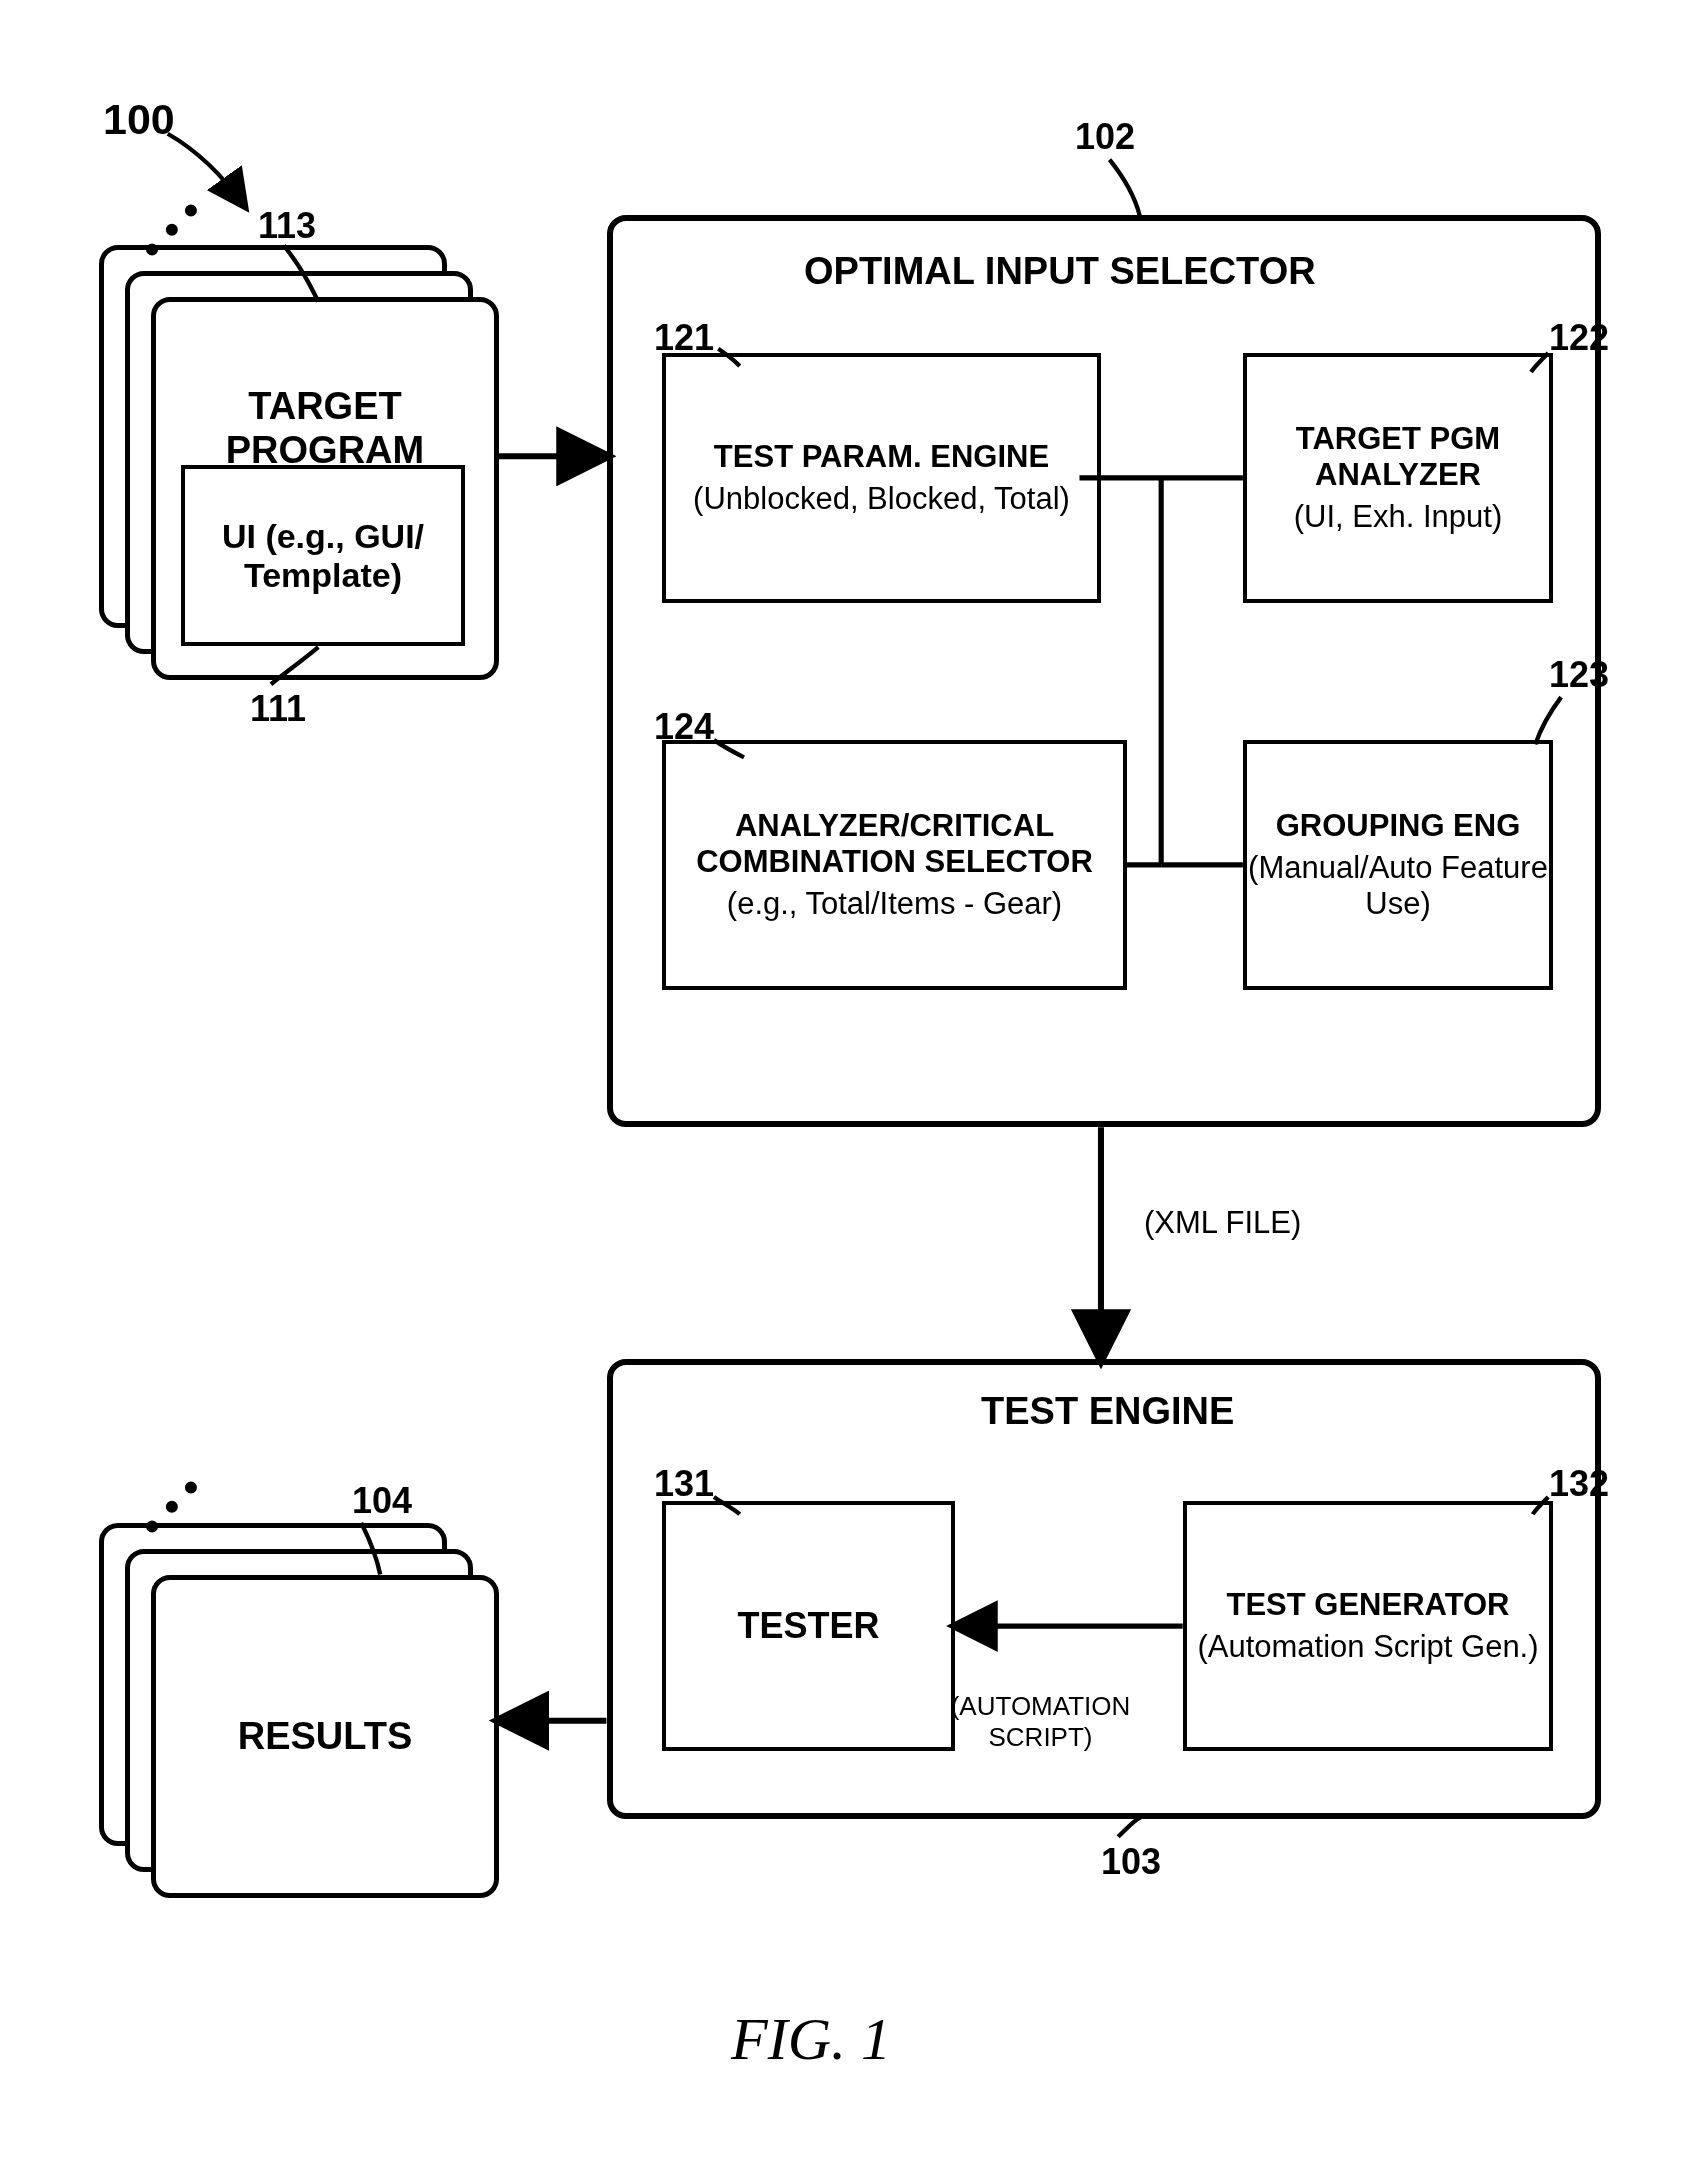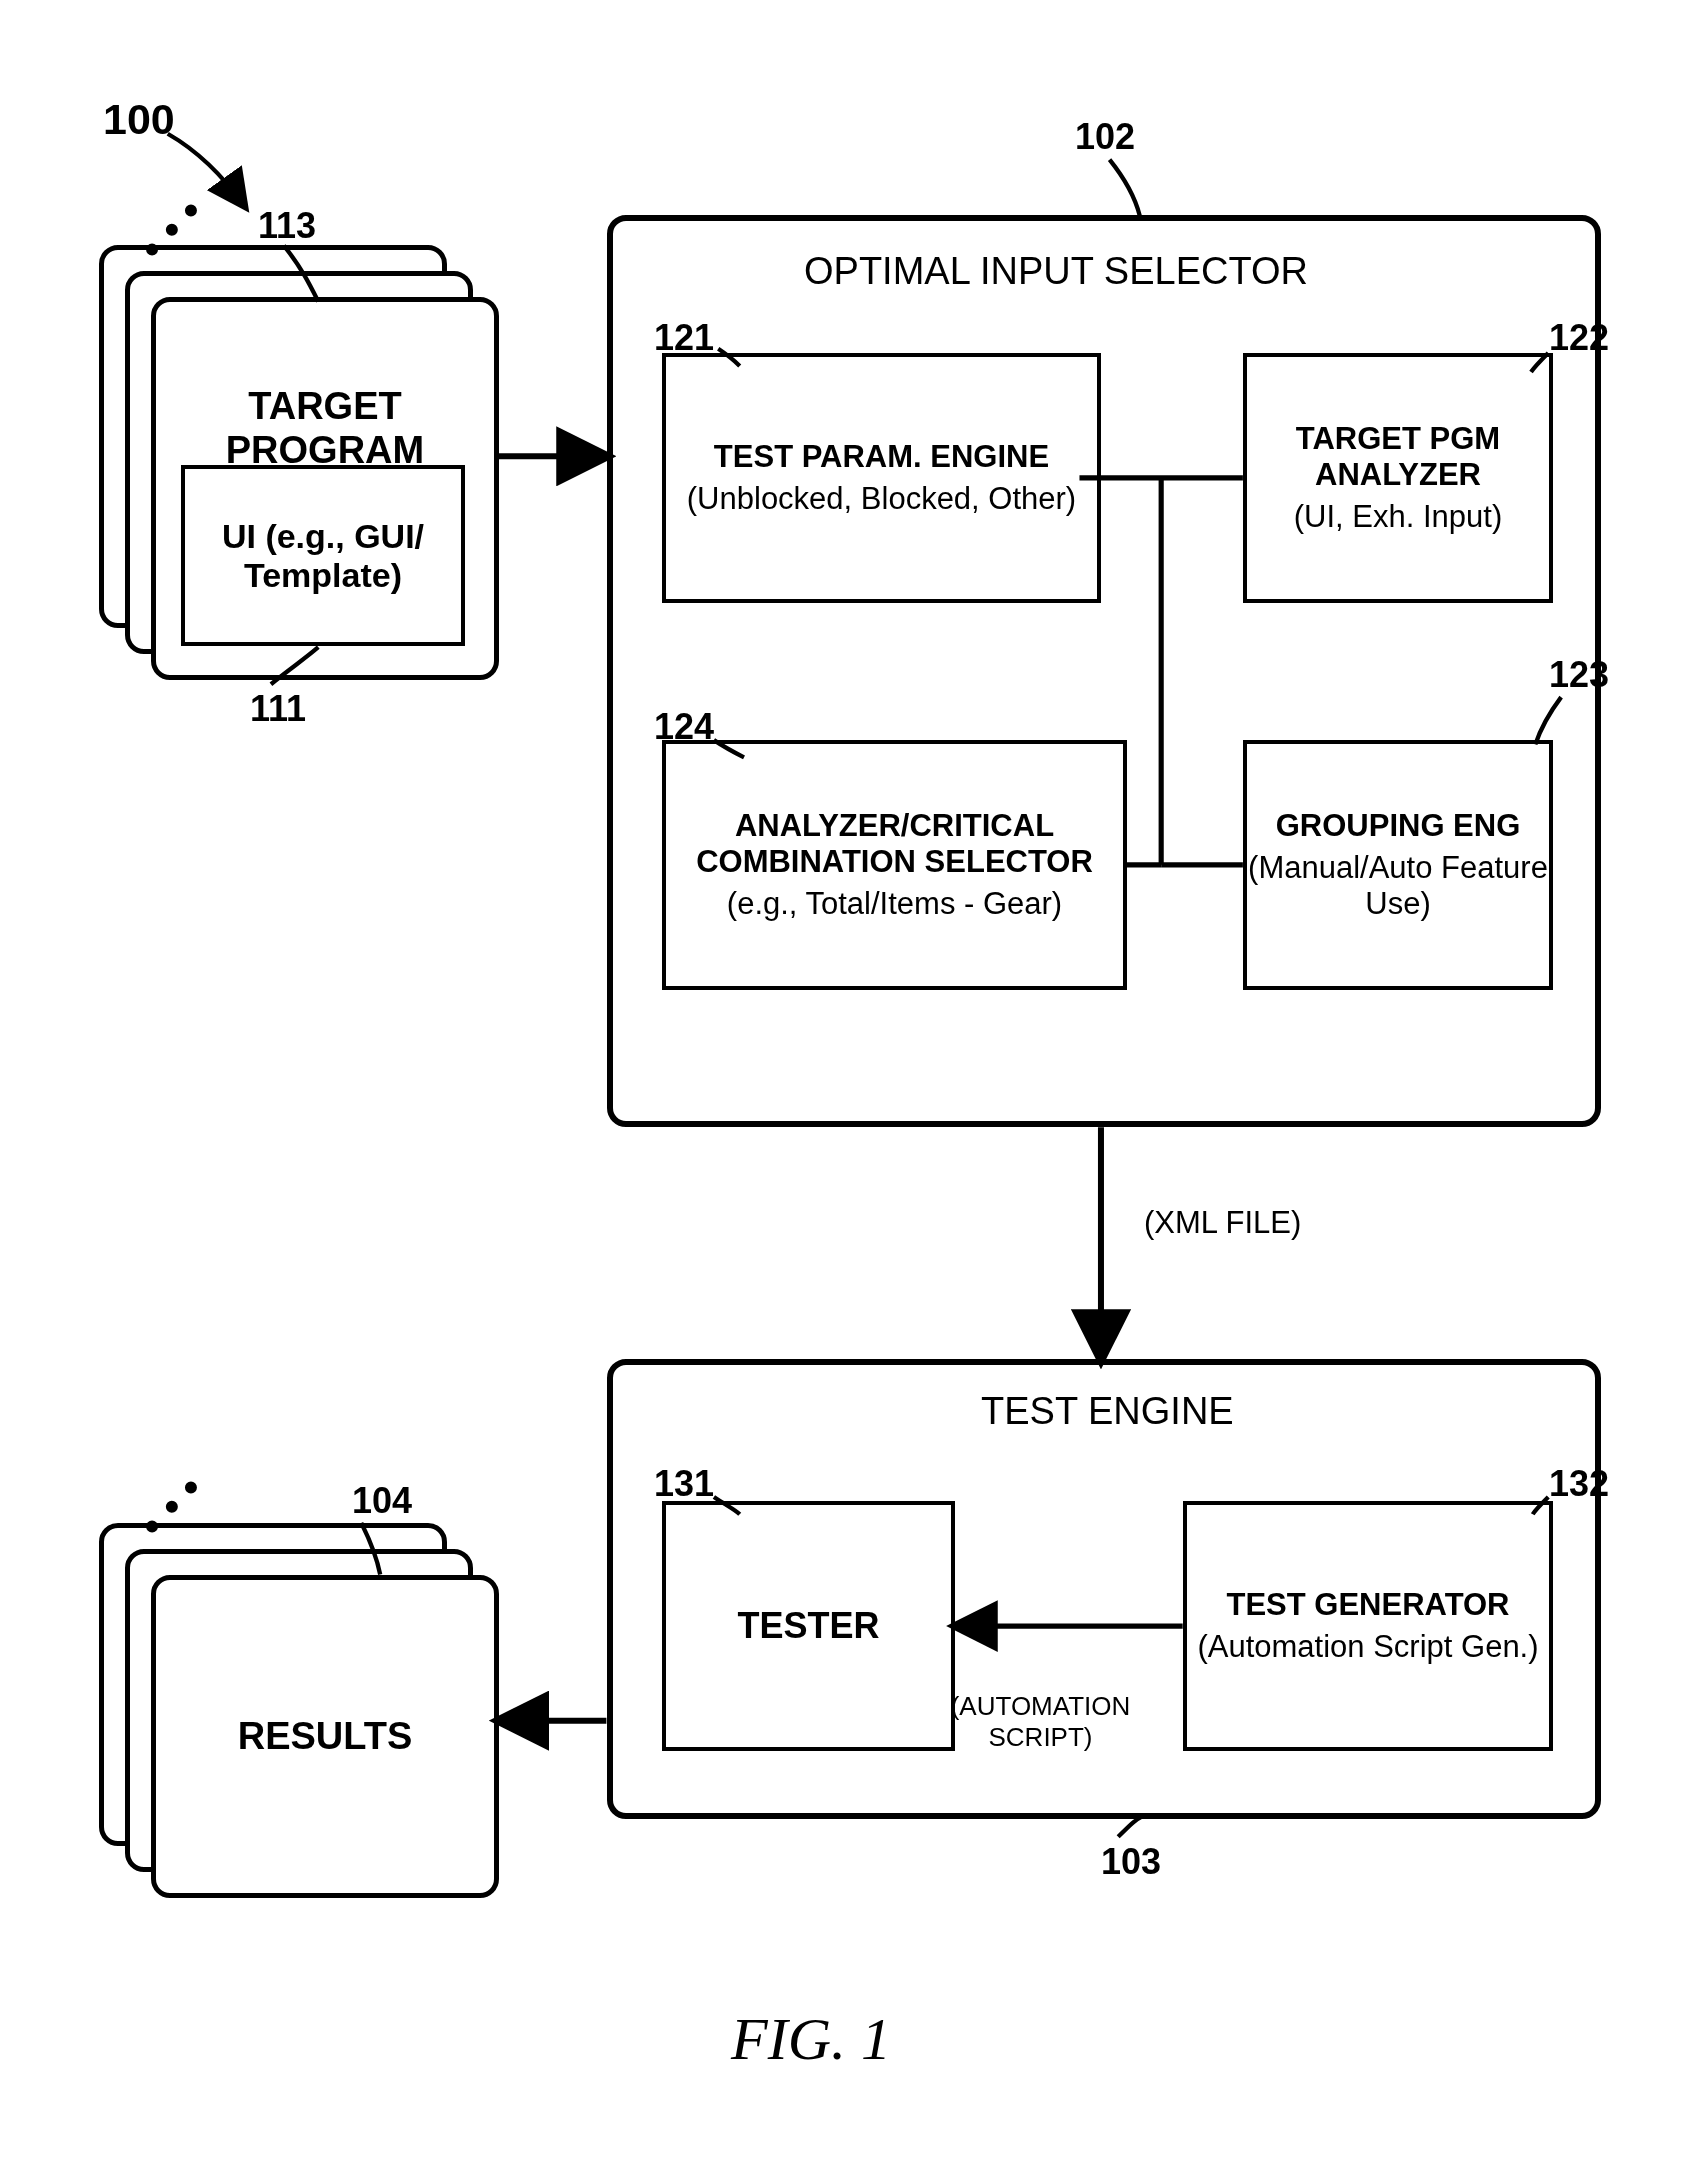--- a/index.html
+++ b/index.html
@@ -28,21 +28,21 @@
     background: #fff;
     display: flex;
     flex-direction: column;
     align-items: center;
     justify-content: center;
     text-align: center;
     font-weight: bold;
   }
   .label {
     position: absolute;
-    font-weight: normal;
+    font-weight: bold;
   }
   .ref {
     position: absolute;
     font-weight: bold;
     font-size: 36px;
   }
   .fig {
     position: absolute;
     font-style: italic;
     font-family: "Times New Roman", serif;
@@ -84,21 +84,21 @@
 </div>
 <div class="ref" style="left:258px; top:205px;">113</div>
 <div class="ref" style="left:250px; top:688px;">111</div>
 
 <div class="box" style="left:607px; top:215px; width:994px; height:912px; border-width:6px;"></div>
 <div class="label" style="left:804px; top:250px; font-size:38px;">OPTIMAL INPUT SELECTOR</div>
 <div class="ref" style="left:1075px; top:116px;">102</div>
 
 <div class="inner-box" style="left:662px; top:353px; width:439px; height:250px; font-size:31px;">
   <span>TEST PARAM. ENGINE</span>
-  <span style="font-weight:normal; margin-top:5.2px;">(Unblocked, Blocked, Other)</span>
+  <span style="font-weight:normal; margin-top:5.2px;">(Unblocked, Blocked, Total)</span>
 </div>
 <div class="ref" style="left:654px; top:317px;">121</div>
 
 <div class="inner-box" style="left:1243px; top:353px; width:310px; height:250px; font-size:31px;">
   <span>TARGET PGM ANALYZER</span>
   <span style="font-weight:normal; margin-top:5.2px;">(UI, Exh. Input)</span>
 </div>
 <div class="ref" style="left:1549px; top:317px;">122</div>
 
 <div class="inner-box" style="left:1243px; top:740px; width:310px; height:250px; font-size:31px;">

